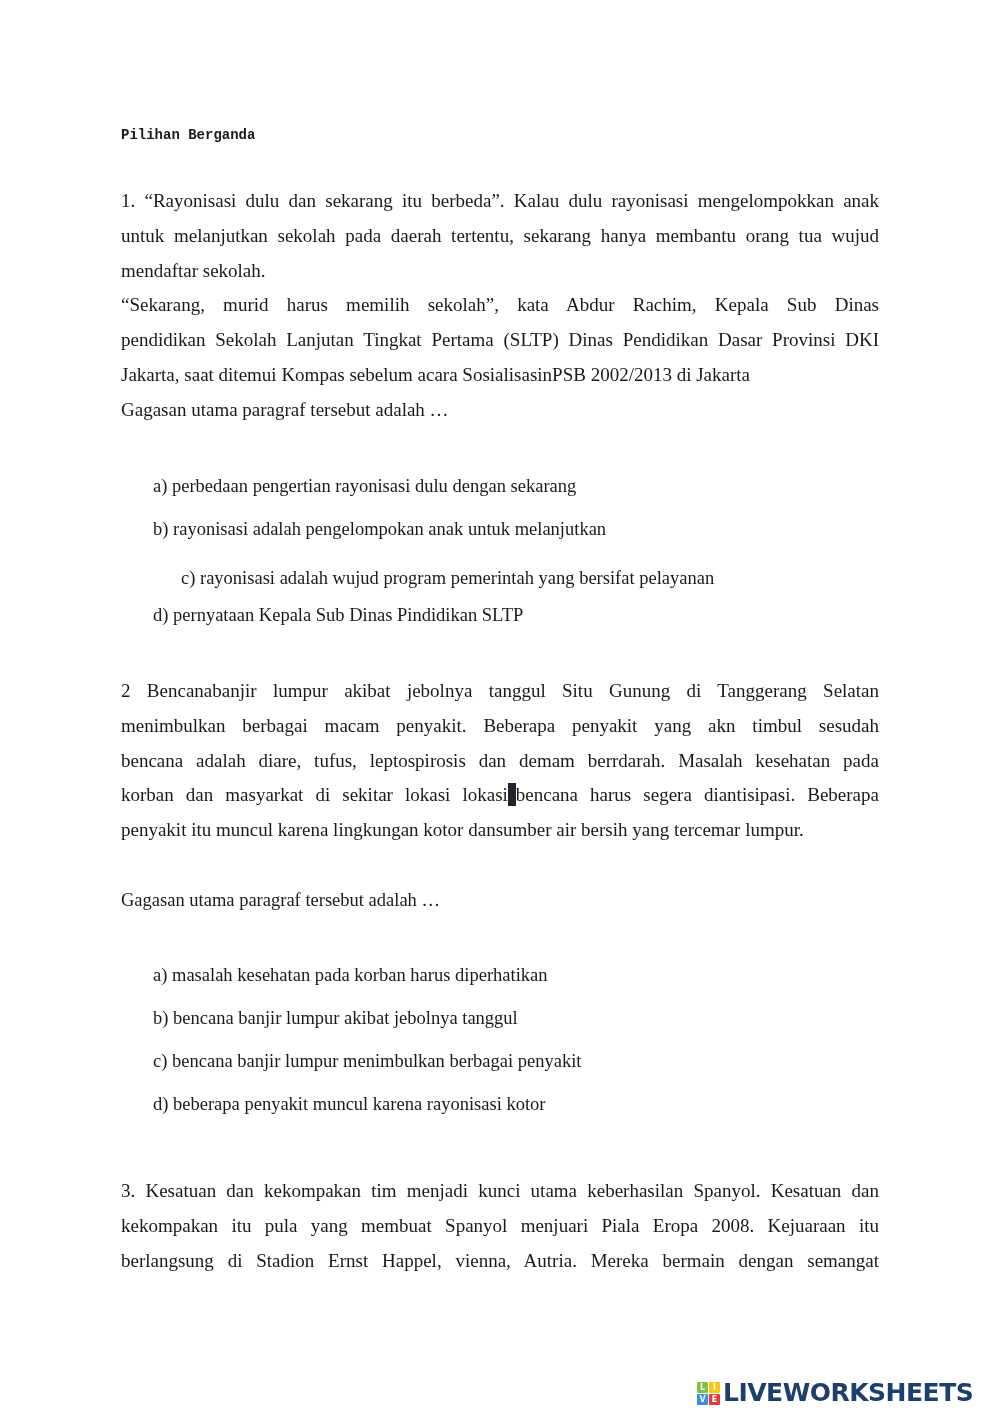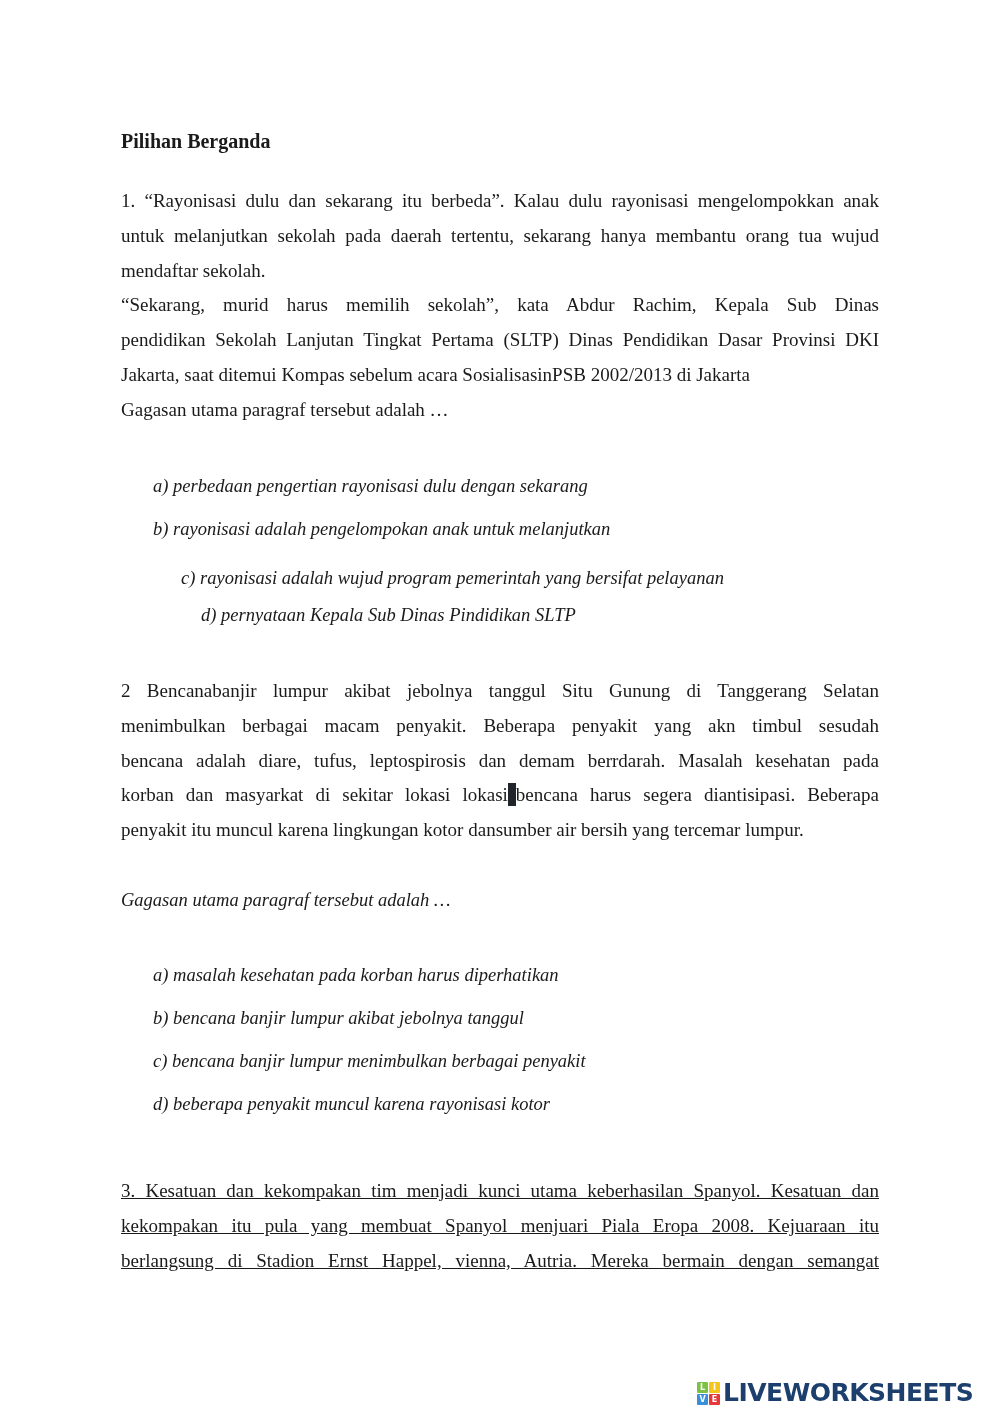--- a/index.html
+++ b/index.html
@@ -16,26 +16,27 @@
       color: #1a1a1a;
     }
     .page {
       position: absolute;
       left: 121px;
       top: 0;
       width: 758px;
     }
     .title {
       position: absolute;
-      top: 130px;
+      top: 124px;
       left: 0;
       font-weight: bold;
-      font-size: 20px;
+      font-size: 14px;
       line-height: 22px;
       white-space: nowrap;
+      font-family: Liberation Mono, monospace;
     }
     .para {
       position: absolute;
       left: 0;
       width: 758px;
       font-size: 19px;
       line-height: 34.8px;
       text-align: justify;
     }
     .para .line {
@@ -51,21 +52,20 @@
     .options {
       position: absolute;
       left: 32px;
       font-size: 18.5px;
     }
     .option {
       position: absolute;
       left: 0;
       white-space: nowrap;
       line-height: 22px;
-      font-style: italic;
     }
     .cursor {
       display: inline-block;
       width: 8px;
       height: 23px;
       background: #22242c;
       vertical-align: -5px;
       margin: 0 0px;
     }
     .logo {
@@ -115,41 +115,41 @@
     <span class="line">“Sekarang, murid harus memilih sekolah”, kata Abdur Rachim, Kepala Sub Dinas</span>
     <span class="line">pendidikan Sekolah Lanjutan Tingkat Pertama (SLTP) Dinas Pendidikan Dasar Provinsi DKI</span>
     <span class="line last">Jakarta, saat ditemui Kompas sebelum acara SosialisasinPSB 2002/2013 di Jakarta</span>
     <span class="line last">Gagasan utama paragraf tersebut adalah …</span>
   </div>
 
   <div class="options" style="top:475px;">
     <div class="option" style="top:0px;">a) perbedaan pengertian rayonisasi dulu dengan sekarang</div>
     <div class="option" style="top:43px;">b) rayonisasi adalah pengelompokan anak untuk melanjutkan</div>
     <div class="option" style="top:92px;margin-left:28px;">c) rayonisasi adalah wujud program pemerintah yang bersifat pelayanan</div>
-    <div class="option" style="top:129px;margin-left:48px;">d) pernyataan Kepala Sub Dinas Pindidikan SLTP</div>
+    <div class="option" style="top:129px;">d) pernyataan Kepala Sub Dinas Pindidikan SLTP</div>
   </div>
 
   <div class="para" style="top:674px;">
     <span class="line">2 Bencanabanjir lumpur akibat jebolnya tanggul Situ Gunung di Tanggerang Selatan</span>
     <span class="line">menimbulkan berbagai macam penyakit. Beberapa penyakit yang akn timbul sesudah</span>
     <span class="line">bencana adalah diare, tufus, leptospirosis dan demam berrdarah. Masalah kesehatan pada</span>
     <span class="line"><span>korban dan masyarkat di sekitar lokasi lokasi</span><span class="cursor"></span><span>bencana harus segera diantisipasi. Beberapa</span></span>
     <span class="line last">penyakit itu muncul karena lingkungan kotor dansumber air bersih yang tercemar lumpur.</span>
   </div>
 
   <div class="option" style="top:889px; left:0; font-size:18.5px;">Gagasan utama paragraf tersebut adalah …</div>
 
   <div class="options" style="top:964px;">
     <div class="option" style="top:0px;">a) masalah kesehatan pada korban harus diperhatikan</div>
     <div class="option" style="top:43px;">b) bencana banjir lumpur akibat jebolnya tanggul</div>
     <div class="option" style="top:86px;text-align:right;">c) bencana banjir lumpur menimbulkan berbagai penyakit</div>
     <div class="option" style="top:129px;">d) beberapa penyakit muncul karena rayonisasi kotor</div>
   </div>
 
-  <div class="para" style="top:1174px;text-decoration:underline;">
+  <div class="para" style="top:1174px;">
     <span class="line">3. Kesatuan dan kekompakan tim menjadi kunci utama keberhasilan Spanyol. Kesatuan dan</span>
     <span class="line">kekompakan itu pula yang membuat Spanyol menjuari Piala Eropa 2008. Kejuaraan itu</span>
     <span class="line">berlangsung di Stadion Ernst Happel, vienna, Autria. Mereka bermain dengan semangat</span>
   </div>
 
 </div>
 
 <div class="logo">
   <div class="logo-squares">
     <span class="logo-sq" style="background:#7cc242;">L</span>

